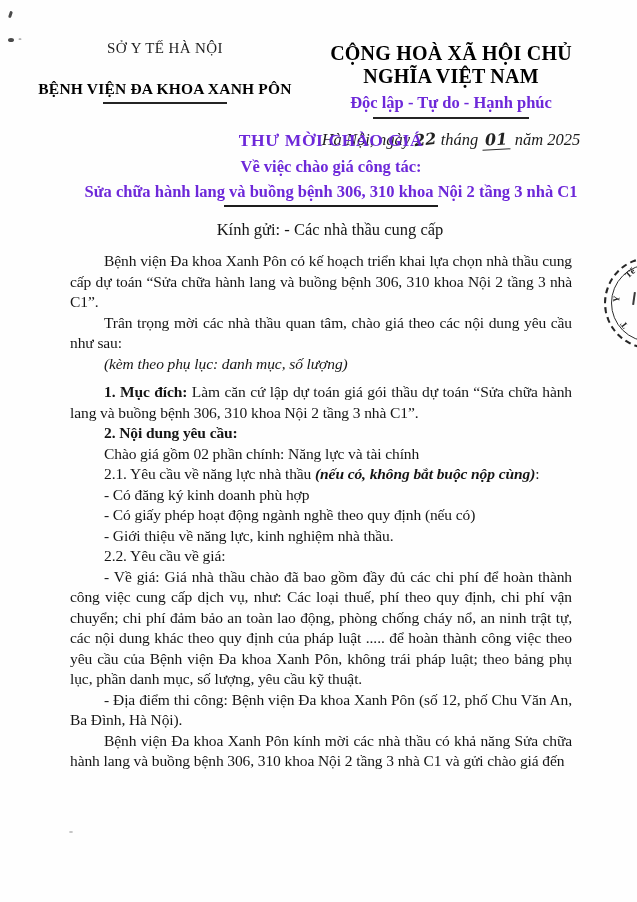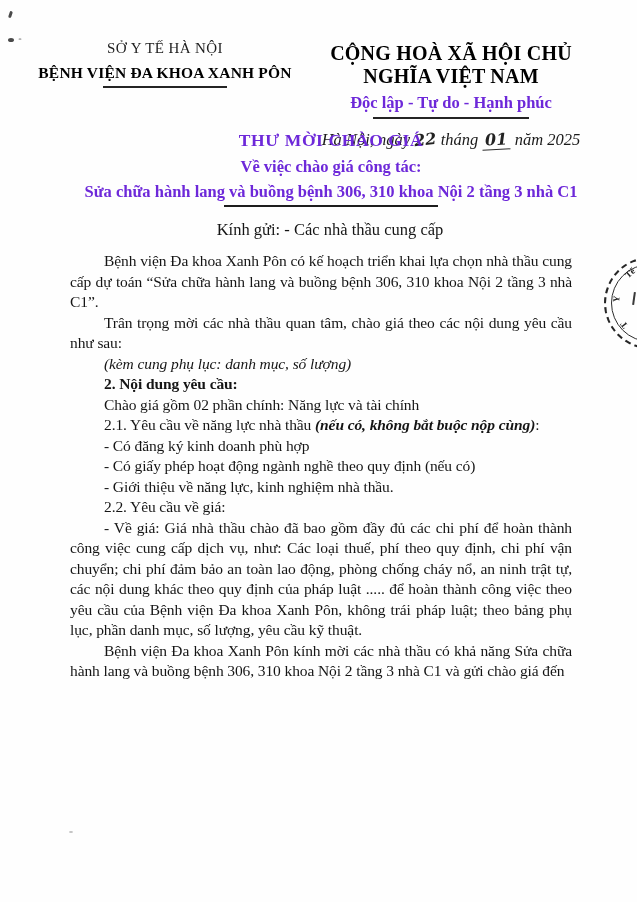--- a/index.html
+++ b/index.html
@@ -10,21 +10,21 @@
   }
   
   .speck { position:absolute; background:#4a4a4a; }
   .speck-1 { left:9px; top:11px; width:3px; height:7px; border-radius:2px; transform:rotate(18deg); }
   .speck-2 { left:8px; top:38px; width:6px; height:4px; border-radius:50%; box-shadow:9px -1px 0 -1.5px #6a6a6a; }
   .speck-3 { left:69px; top:831px; width:4px; height:2px; background:#c2c2c2; border-radius:50%; }
 
   
   .hdr-left { position:absolute; left:25px; top:40px; width:280px; text-align:center; }
   .dept { font-size:15px; letter-spacing:.4px; color:#1d1d1d; }
-  .hosp { font-size:15.5px; font-weight:bold; margin-top:7px; letter-spacing:.2px; color:#000; }
+  .hosp { font-size:15.5px; font-weight:bold; margin-top:23px; letter-spacing:.2px; color:#000; }
   .hosp-rule { width:124px; height:2px; background:#242424; margin:4px auto 0; }
 
   .hdr-right { position:absolute; left:295px; top:42px; width:312px; text-align:center; }
   .nation { font-size:20px; font-weight:bold; letter-spacing:.2px; color:#000; }
   .motto { font-size:16.5px; font-weight:bold; margin-top:5px; color:#6d28d9; }
   .motto-rule { width:156px; height:1.8px; background:#242424; margin:4px auto 0; }
   .dateline { font-size:16.5px; font-style:italic; margin-top:11px; color:#1a1a1a; white-space:nowrap; }
   .hand { font-family:"DejaVu Serif", serif; font-style:italic; font-weight:bold; display:inline-block; transform:rotate(-6deg); font-size:16px; color:#222; }
   .hand.month { border-bottom:1.5px solid #2c2c2c; padding:0 3px; transform:rotate(-3deg); }
 
@@ -82,29 +82,31 @@
     <div class="t2">Về việc chào giá công tác:</div>
     <div class="t3">Sửa chữa hành lang và buồng bệnh 306, 310 khoa Nội 2 tầng 3 nhà C1</div>
     <div class="subject-rule"></div>
   </div>
 
   <div class="salutation">Kính gửi: - Các nhà thầu cung cấp</div>
 
   <div class="body">
     <p>Bệnh viện Đa khoa Xanh Pôn có kế hoạch triển khai lựa chọn nhà thầu cung cấp dự toán “Sửa chữa hành lang và buồng bệnh 306, 310 khoa Nội 2 tầng 3 nhà C1”.</p>
     <p>Trân trọng mời các nhà thầu quan tâm, chào giá theo các nội dung yêu cầu như sau:</p>
-    <p class="it">(kèm cung phụ lục: danh mục, số lượng)</p>
+    <p class="it">(kèm theo phụ lục: danh mục, số lượng)</p>
+    <p class="sec1"><span class="lead">1. Mục đích:</span><span> Làm căn cứ lập dự toán giá gói thầu dự toán “Sửa chữa hành lang và buồng bệnh 306, 310 khoa Nội 2 tầng 3 nhà C1”.</span></p>
     <p class="bold">2. Nội dung yêu cầu:</p>
     <p>Chào giá gồm 02 phần chính: Năng lực và tài chính</p>
     <p><span>2.1. Yêu cầu về năng lực nhà thầu </span><span class="bi">(nếu có, không bắt buộc nộp cùng)</span><span>:</span></p>
     <p>- Có đăng ký kinh doanh phù hợp</p>
     <p>- Có giấy phép hoạt động ngành nghề theo quy định (nếu có)</p>
     <p>- Giới thiệu về năng lực, kinh nghiệm nhà thầu.</p>
     <p>2.2. Yêu cầu về giá:</p>
     <p>- Về giá: Giá nhà thầu chào đã bao gồm đầy đủ các chi phí để hoàn thành công việc cung cấp dịch vụ, như: Các loại thuế, phí theo quy định, chi phí vận chuyển; chi phí đảm bảo an toàn lao động, phòng chống cháy nổ, an ninh trật tự, các nội dung khác theo quy định của pháp luật ..... để hoàn thành công việc theo yêu cầu của Bệnh viện Đa khoa Xanh Pôn, không trái pháp luật; theo bảng phụ lục, phần danh mục, số lượng, yêu cầu kỹ thuật.</p>
+    <p>- Địa điểm thi công: Bệnh viện Đa khoa Xanh Pôn (số 12, phố Chu Văn An, Ba Đình, Hà Nội).</p>
     <p>Bệnh viện Đa khoa Xanh Pôn kính mời các nhà thầu có khả năng Sửa chữa hành lang và buồng bệnh 306, 310 khoa Nội 2 tầng 3 nhà C1 và gửi chào giá đến</p>
   </div>
 
   <div class="stamp">
     <div class="ring-outer"></div>
     <div class="ring-inner"></div>
     <span class="arc-letter l1">Tế</span>
     <span class="arc-letter l2">Y</span>
     <span class="arc-letter l3">T</span>
     <div class="inner-mark"></div>

